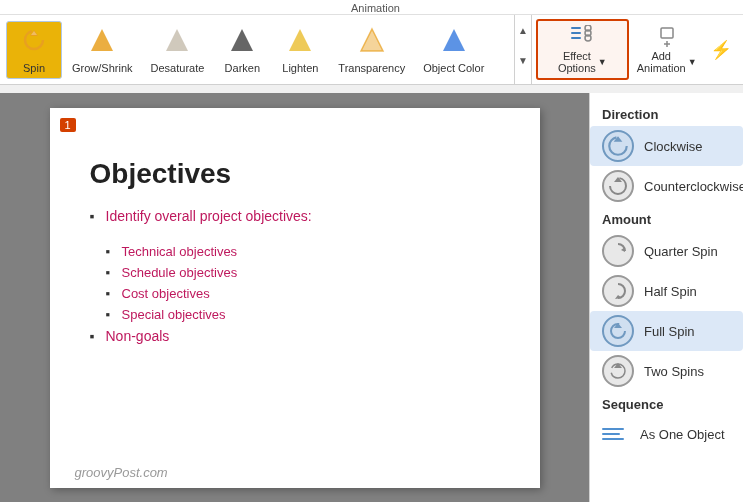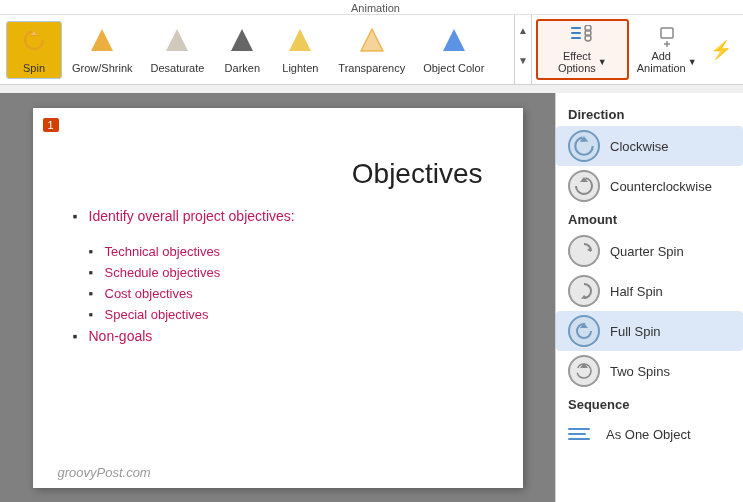--- a/index.html
+++ b/index.html
@@ -30,31 +30,31 @@
 
     .lightning-btn { display: flex; flex-direction: column; align-items: center; justify-content: center; padding: 4px 6px; cursor: pointer; color: #aaa; font-size: 18px; }
 
     
     .content-area { display: flex; flex: 1; overflow: hidden; }
 
     
     .slide-area { flex: 1; background: #808080; display: flex; align-items: center; justify-content: center; padding: 16px; }
     .slide { background: #fff; width: 490px; height: 380px; box-shadow: 2px 2px 8px rgba(0,0,0,0.3); padding: 30px 40px; position: relative; }
     .slide-number { position: absolute; top: 10px; left: 10px; background: #d44000; color: #fff; font-size: 11px; padding: 1px 5px; border-radius: 2px; }
-    .slide-title { font-size: 28px; font-weight: 400; color: #222; margin-bottom: 18px; margin-top: 20px; text-align: right; }
+    .slide-title { font-size: 28px; font-weight: 700; color: #222; margin-bottom: 18px; margin-top: 20px; }
     .slide-content { font-size: 14px; color: #be185d; }
     .slide-content ul { list-style: none; padding-left: 0; }
     .slide-content ul li { margin-bottom: 6px; padding-left: 16px; position: relative; }
     .slide-content ul li::before { content: '▪'; position: absolute; left: 0; color: #333; }
     .slide-content ul ul { margin-top: 20px; }
     .slide-content ul ul li { font-size: 13px; }
     .watermark { position: absolute; bottom: 8px; left: 25px; font-size: 13px; color: #999; font-style: italic; }
 
     
-    .dropdown-panel { width: 188px; background: #fff; border-left: 1px solid #d0d0d0; overflow-y: auto; padding: 8px 0; }
+    .dropdown-panel { width: 154px; background: #fff; border-left: 1px solid #d0d0d0; overflow-y: auto; padding: 8px 0; }
     .panel-section-label { font-size: 13px; font-weight: 600; color: #333; padding: 6px 12px 4px 12px; }
     .panel-item { display: flex; align-items: center; padding: 4px 12px; cursor: pointer; gap: 10px; border-radius: 4px; }
     .panel-item.selected { background: #dce8f7; }
     .panel-item .icon-circle { width: 32px; height: 32px; border-radius: 50%; border: 2px solid #999; display: flex; align-items: center; justify-content: center; flex-shrink: 0; background: #e8e8e8; }
     .panel-item .icon-circle.selected-circle { background: #d0dff0; border-color: #7099c0; }
     .panel-item .item-text { font-size: 13px; color: #333; }
     .panel-item .item-text.underline { text-decoration-color: #aaa; text-underline-offset: 2px; }
 
     .panel-item .list-icon { width: 28px; height: 28px; display: flex; flex-direction: column; justify-content: center; gap: 3px; }
     .panel-item .list-icon-line { height: 2px; background: #5090d0; border-radius: 1px; }

